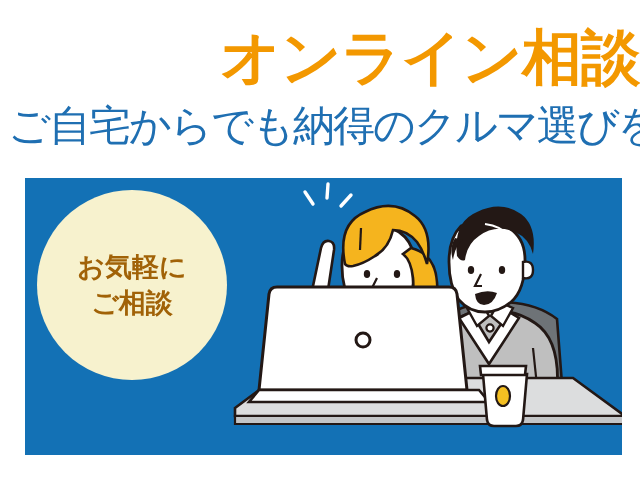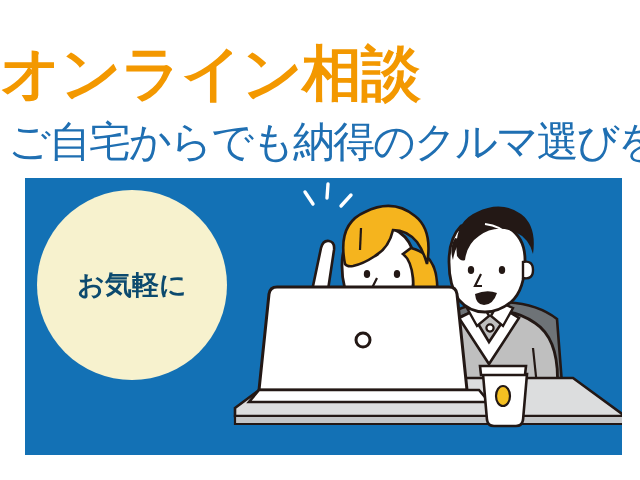--- a/index.html
+++ b/index.html
@@ -18,24 +18,24 @@
   #banner {
     position: absolute;
     left: 0; top: 0;
     width: 640px; height: 480px;
     background: #ffffff;
   }
 
   
   .headline-block {
     position: absolute;
-    left: 0; top: 16px;
+    left: 0; top: 0;
     width: 640px;
     height: 172px;
-    text-align: left;
+    text-align: right;
   }
   .title-main {
     position: absolute;
     left: 0; top: 24px;
     width: 640px;
     font-size: 60px;
     line-height: 68px;
     font-weight: bold;
     color: #F39800;
     letter-spacing: -1px;
@@ -73,21 +73,21 @@
     width: 190px;
     height: 190px;
     border-radius: 50%;
     background: #F7F2CE;
     display: flex;
     flex-direction: column;
     align-items: center;
     justify-content: center;
   }
   .badge-line {
-    color: #0c4a6e;
+    color: #a16207;
     font-size: 27px;
     font-weight: bold;
     line-height: 36px;
     letter-spacing: 0px;
     white-space: nowrap;
   }
 
   
   .illus {
     position: absolute;
@@ -108,20 +108,21 @@
 
   <div class="headline-block">
     <div class="title-main" data-bind="headline.title">オンライン相談</div>
     <div class="title-sub" data-bind="headline.subtitle">ご自宅からでも納得のクルマ選びを</div>
   </div>
 
   <div class="panel">
 
     <div class="badge-circle">
       <span class="badge-line" data-bind="badge.lines.0">お気軽に</span>
+      <span class="badge-line" data-bind="badge.lines.1">ご相談</span>
     </div>
 
     <svg class="illus" viewBox="0 0 447 277" xmlns="http://www.w3.org/2000/svg">
 
       <path d="M268 140 q22 -16 56 -16 q36 0 58 17 l6 78 l-126 0 z" fill="#6E7377" stroke="#231815" stroke-width="2.6"></path>
 
       <path d="M214 150 q18 -10 40 -8 l4 70 l-46 0 z" fill="#6E7377" stroke="#231815" stroke-width="2.4"></path>
 
       <g>
 

